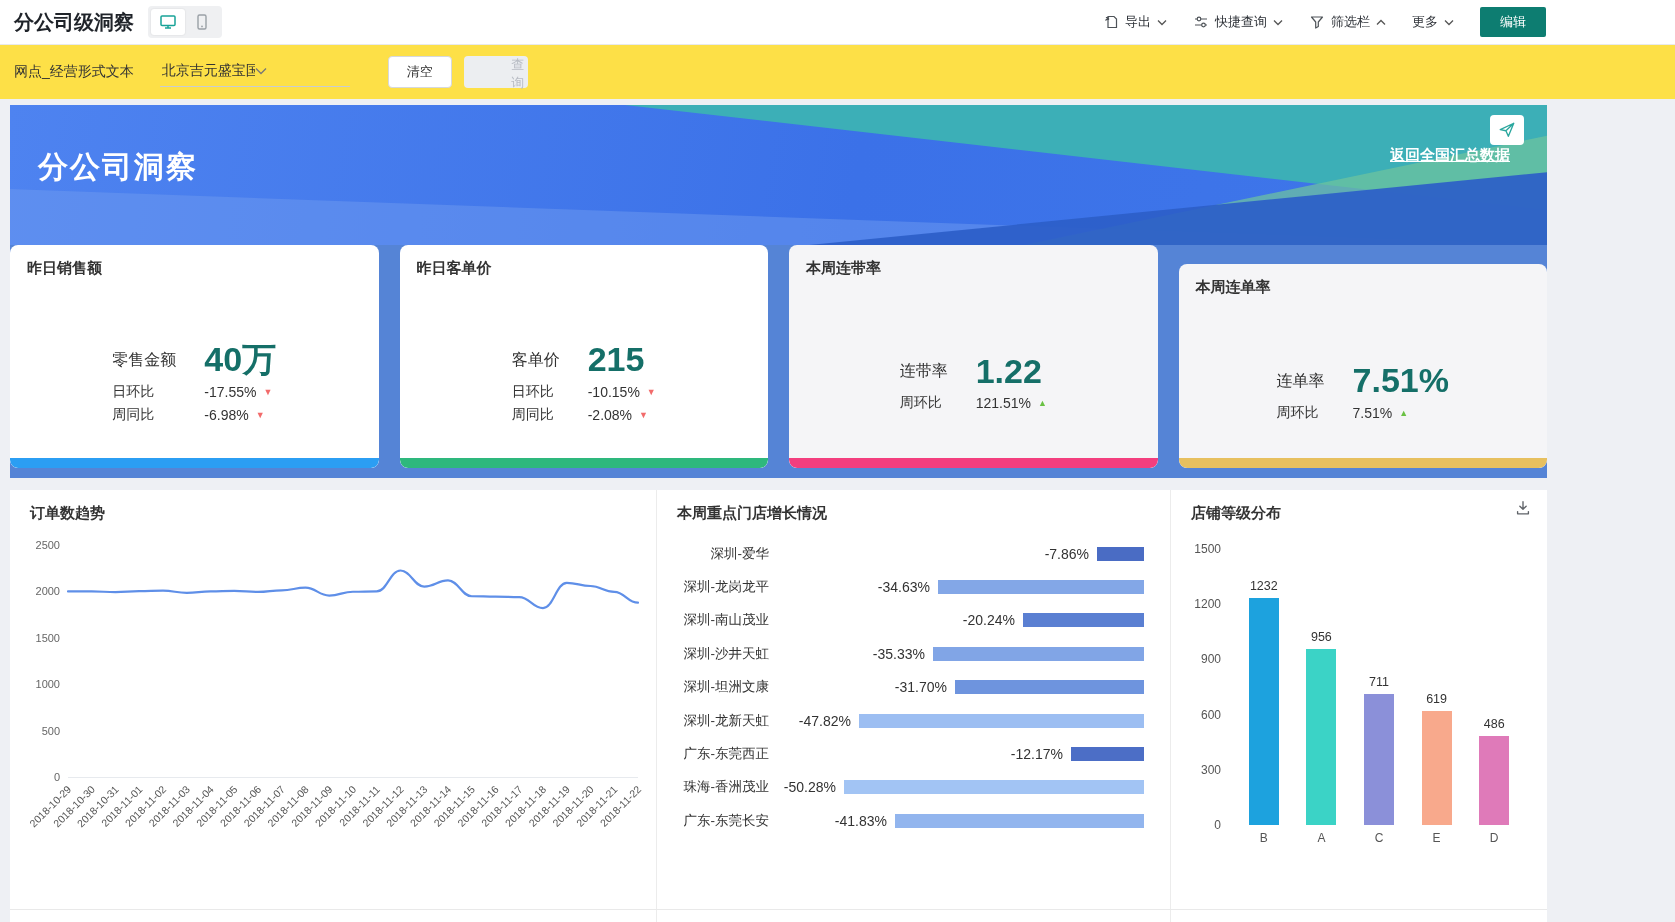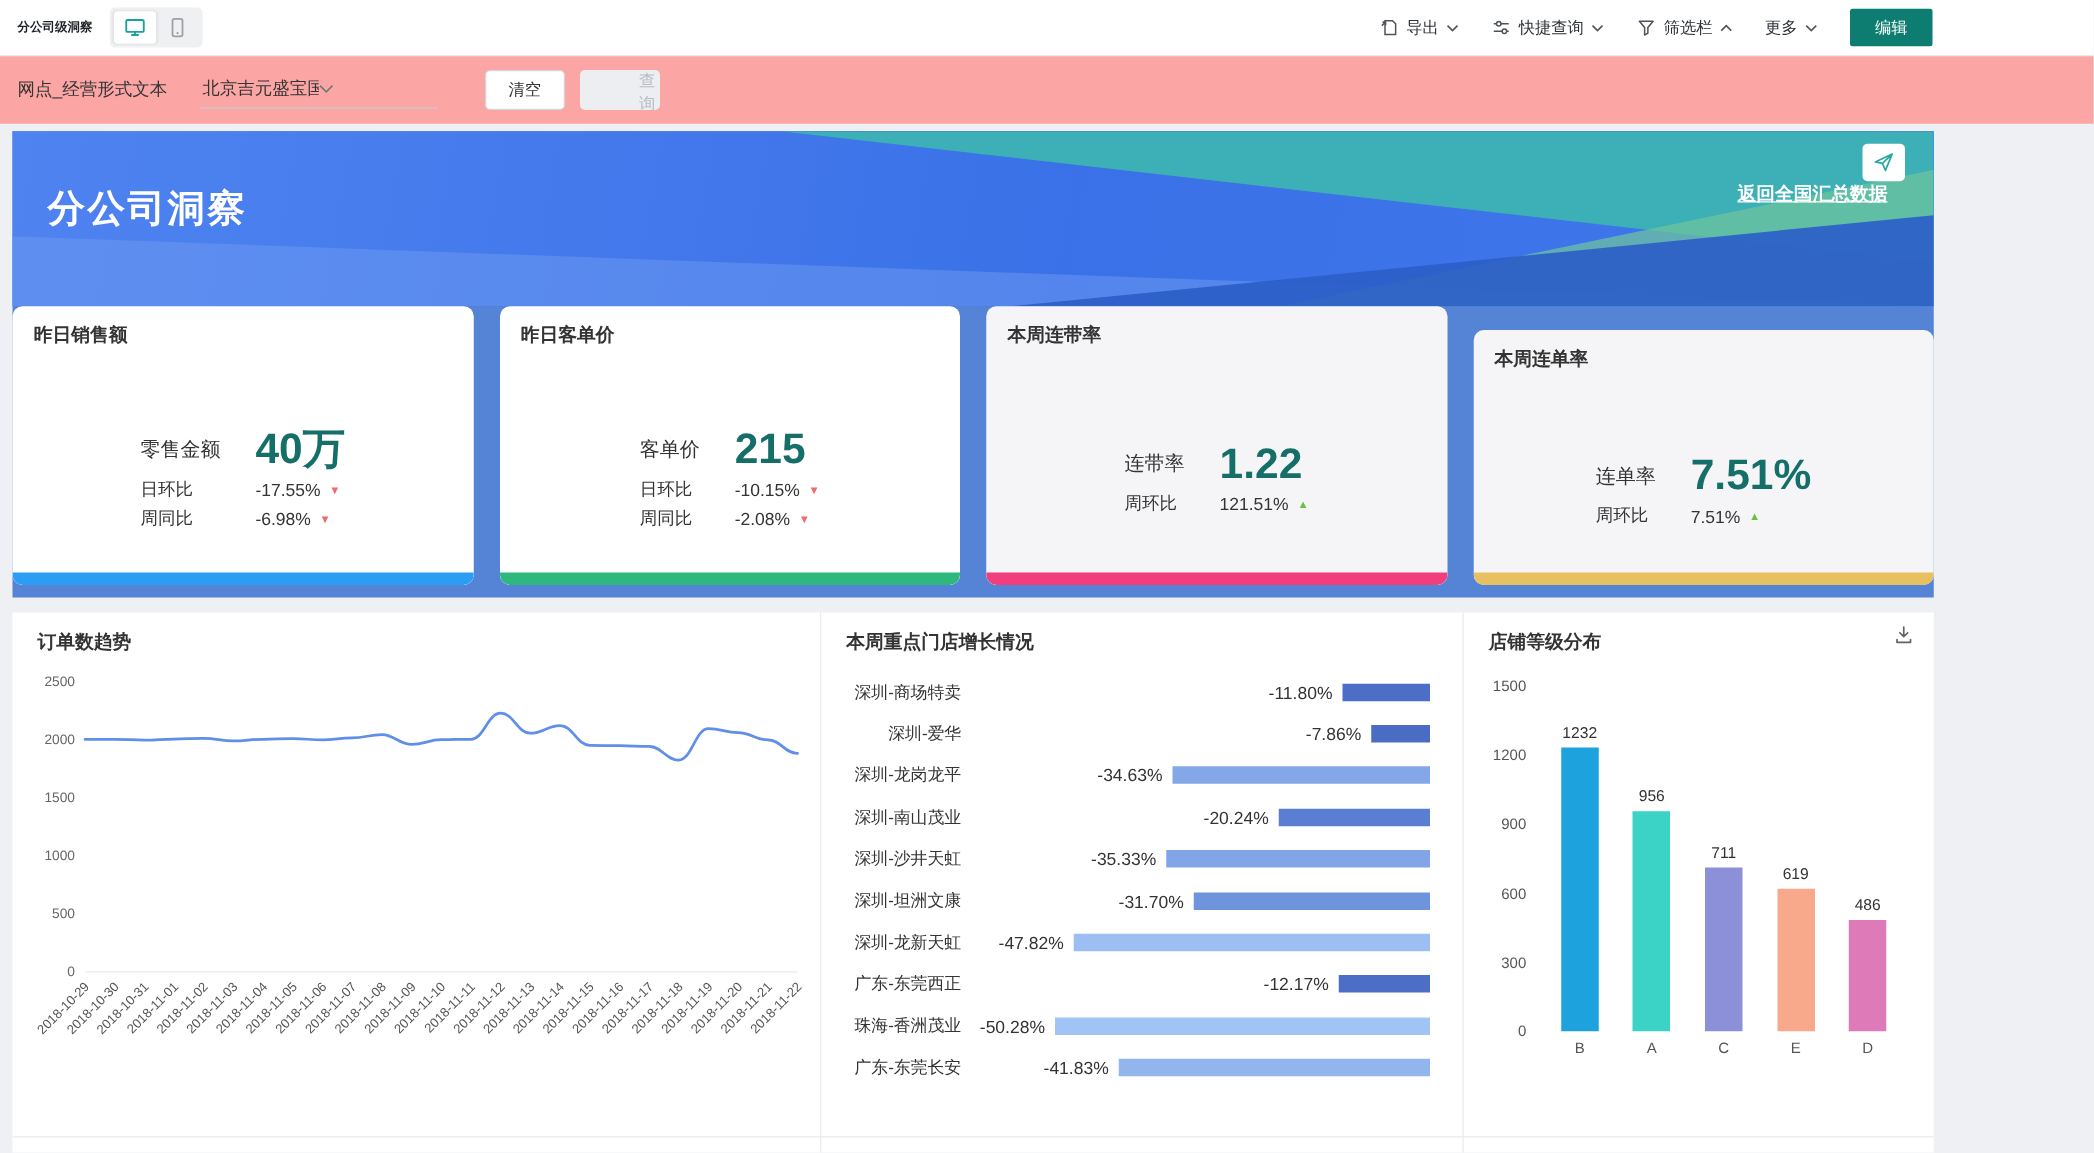--- a/index.html
+++ b/index.html
@@ -2,32 +2,32 @@
 <html><head>
 <meta charset="utf-8">
 <style>
   * { box-sizing: border-box; margin: 0; padding: 0; }
   html,body { width:1675px; height:922px; overflow:hidden; background:#eef0f4;
     font-family:"Liberation Sans","DejaVu Sans",sans-serif; color:#333; }
 
   
   .topbar { height:45px; background:#fff; border-bottom:1px solid #e8eaec;
     display:flex; align-items:center; padding:0 129px 0 14px; }
-  .page-title { font-size:10px; font-weight:700; color:#1f2329; }
+  .page-title { font-size:20px; font-weight:700; color:#1f2329; }
   .view-toggle { display:flex; background:#eff0f2; border-radius:4px; padding:3px; margin-left:14px; }
   .vt-btn { width:34px; height:26px; display:flex; align-items:center; justify-content:center;
     border-radius:3px; cursor:pointer; }
   .vt-btn.active { background:#fff; box-shadow:0 0 2px rgba(0,0,0,.12); }
   .topbar-right { margin-left:auto; display:flex; align-items:center; gap:26px; }
   .tb-item { display:flex; align-items:center; gap:6px; font-size:13px; color:#2e3238; cursor:pointer; }
   .edit-btn { background:#0d7d71; color:#fff; border:none; border-radius:2px;
     width:66px; height:30px; font-size:13px; cursor:pointer; }
 
   
-  .filterbar { height:55px; background:#fca5a5; display:flex; align-items:center;
+  .filterbar { height:55px; background:#fde047; display:flex; align-items:center;
     padding:0 14px; border-bottom:1px solid #eef0f2; }
   .filter-label { font-size:14px; color:#333; }
   .filter-select { margin-left:26px; width:190px; display:flex; align-items:center;
     border-bottom:1px solid #c8ccd2; padding:4px 2px 6px; cursor:pointer; }
   .filter-select span { font-size:14px; color:#333; flex:1; white-space:nowrap; overflow:hidden; }
   .btn-clear { margin-left:38px; width:64px; height:32px; background:#fff; border:1px solid #d5d8dd;
     border-radius:4px; font-size:13px; color:#333; cursor:pointer; }
   .btn-query { margin-left:12px; width:64px; height:32px; background:#eceef1; border:none;
     border-radius:4px; font-size:13px; color:#b8bcc4; cursor:default;padding-left:44px; }
 
@@ -297,25 +297,20 @@
             <text x="608.25" y="263" text-anchor="end" font-size="10.5" fill="#555" transform="rotate(-45 608.25 263)">2018-11-21</text>
             <text x="632" y="263" text-anchor="end" font-size="10.5" fill="#555" transform="rotate(-45 632 263)">2018-11-22</text>
             <path d="M58,64.39999999999998 C68.32608695652173,64.39999999999998 71.42391304347827,64.39999999999998 81.75,64.39999999999998 C92.07608695652173,64.39999999999998 95.17391304347827,65.14240000000001 105.5,65.14240000000001 C115.82608695652173,65.14240000000001 118.92391304347827,64.21440000000001 129.25,64.21440000000001 C139.57608695652175,64.21440000000001 142.67391304347825,63.6576 153,63.6576 C163.32608695652175,63.6576 166.42391304347825,65.792 176.75,65.792 C187.07608695652175,65.792 190.17391304347825,64.39999999999998 200.5,64.39999999999998 C210.82608695652175,64.39999999999998 213.92391304347825,63.843199999999996 224.25,63.843199999999996 C234.57608695652175,63.843199999999996 237.67391304347825,64.95680000000002 248,64.95680000000002 C258.32608695652175,64.95680000000002 261.42391304347825,63.286400000000015 271.75,63.286400000000015 C282.07608695652175,63.286400000000015 285.17391304347825,60.68800000000002 295.5,60.68800000000002 C305.82608695652175,60.68800000000002 308.92391304347825,68.576 319.25,68.576 C329.57608695652175,68.576 332.67391304347825,64.7712 343,64.7712 C353.32608695652175,64.7712 356.42391304347825,64.39999999999998 366.75,64.39999999999998 C377.07608695652175,64.39999999999998 380.17391304347825,43.52000000000001 390.5,43.52000000000001 C400.82608695652175,43.52000000000001 403.92391304347825,59.5744 414.25,59.5744 C424.57608695652175,59.5744 427.67391304347825,53.449600000000004 438,53.449600000000004 C448.32608695652175,53.449600000000004 451.42391304347825,69.22559999999999 461.75,69.22559999999999 C472.07608695652175,69.22559999999999 475.17391304347825,69.5968 485.5,69.5968 C495.82608695652175,69.5968 498.92391304347825,70.15360000000001 509.25,70.15360000000001 C519.5760869565217,70.15360000000001 522.6739130434783,81.10400000000001 533,81.10400000000001 C543.3260869565217,81.10400000000001 546.4239130434783,55.86240000000001 556.75,55.86240000000001 C567.0760869565217,55.86240000000001 570.1739130434783,59.01759999999999 580.5,59.01759999999999 C590.8260869565217,59.01759999999999 593.9239130434783,64.86399999999998 604.25,64.86399999999998 C614.5760869565217,64.86399999999998 617.6739130434783,75.7216 628,75.7216" fill="none" stroke="#5f8fe8" stroke-width="2.2" stroke-linecap="round"></path>
           </svg>
         </div>
     </div>
     <div class="chart-col col-hbar">
       <div class="chart-title">本周重点门店增长情况</div>
       <div class="hchart" id="hbar-chart">
           <div class="hrow">
-            <span class="hcat">深圳-商场特卖</span>
-            <span class="hval">-11.80%</span>
-            <div class="hbar" style="width: 70px; background: rgb(76, 110, 198);"></div>
-          </div>
-          <div class="hrow">
             <span class="hcat">深圳-爱华</span>
             <span class="hval">-7.86%</span>
             <div class="hbar" style="width: 47px; background: rgb(74, 108, 196);"></div>
           </div>
           <div class="hrow">
             <span class="hcat">深圳-龙岗龙平</span>
             <span class="hval">-34.63%</span>
             <div class="hbar" style="width: 206px; background: rgb(131, 167, 231);"></div>
           </div>
           <div class="hrow">

